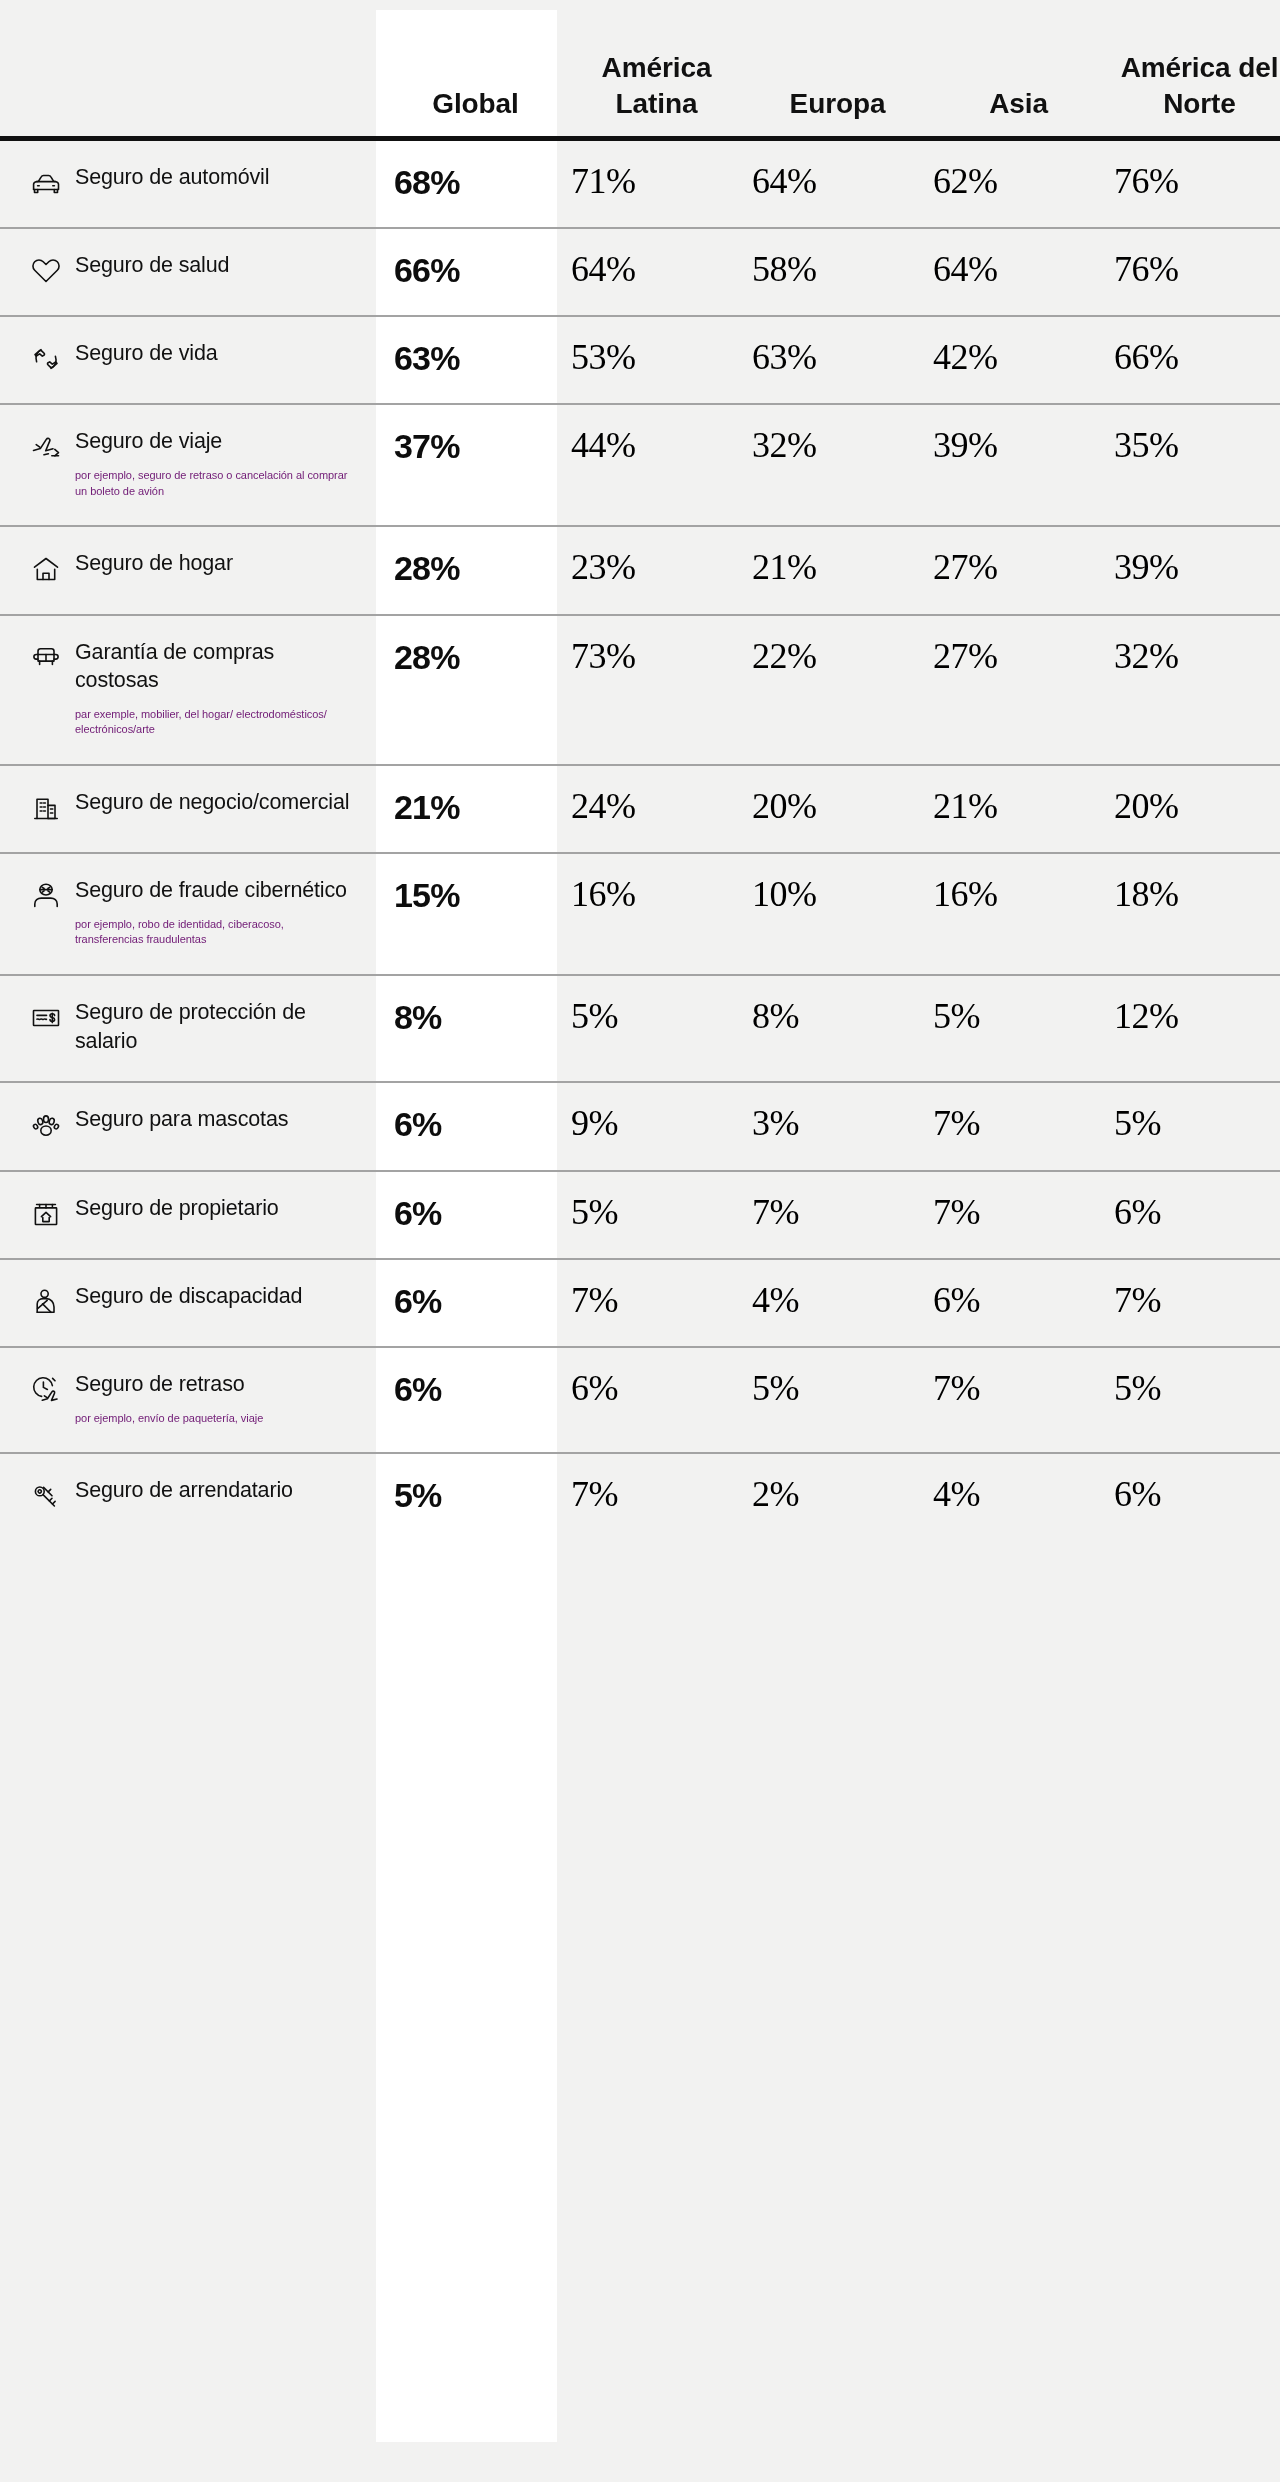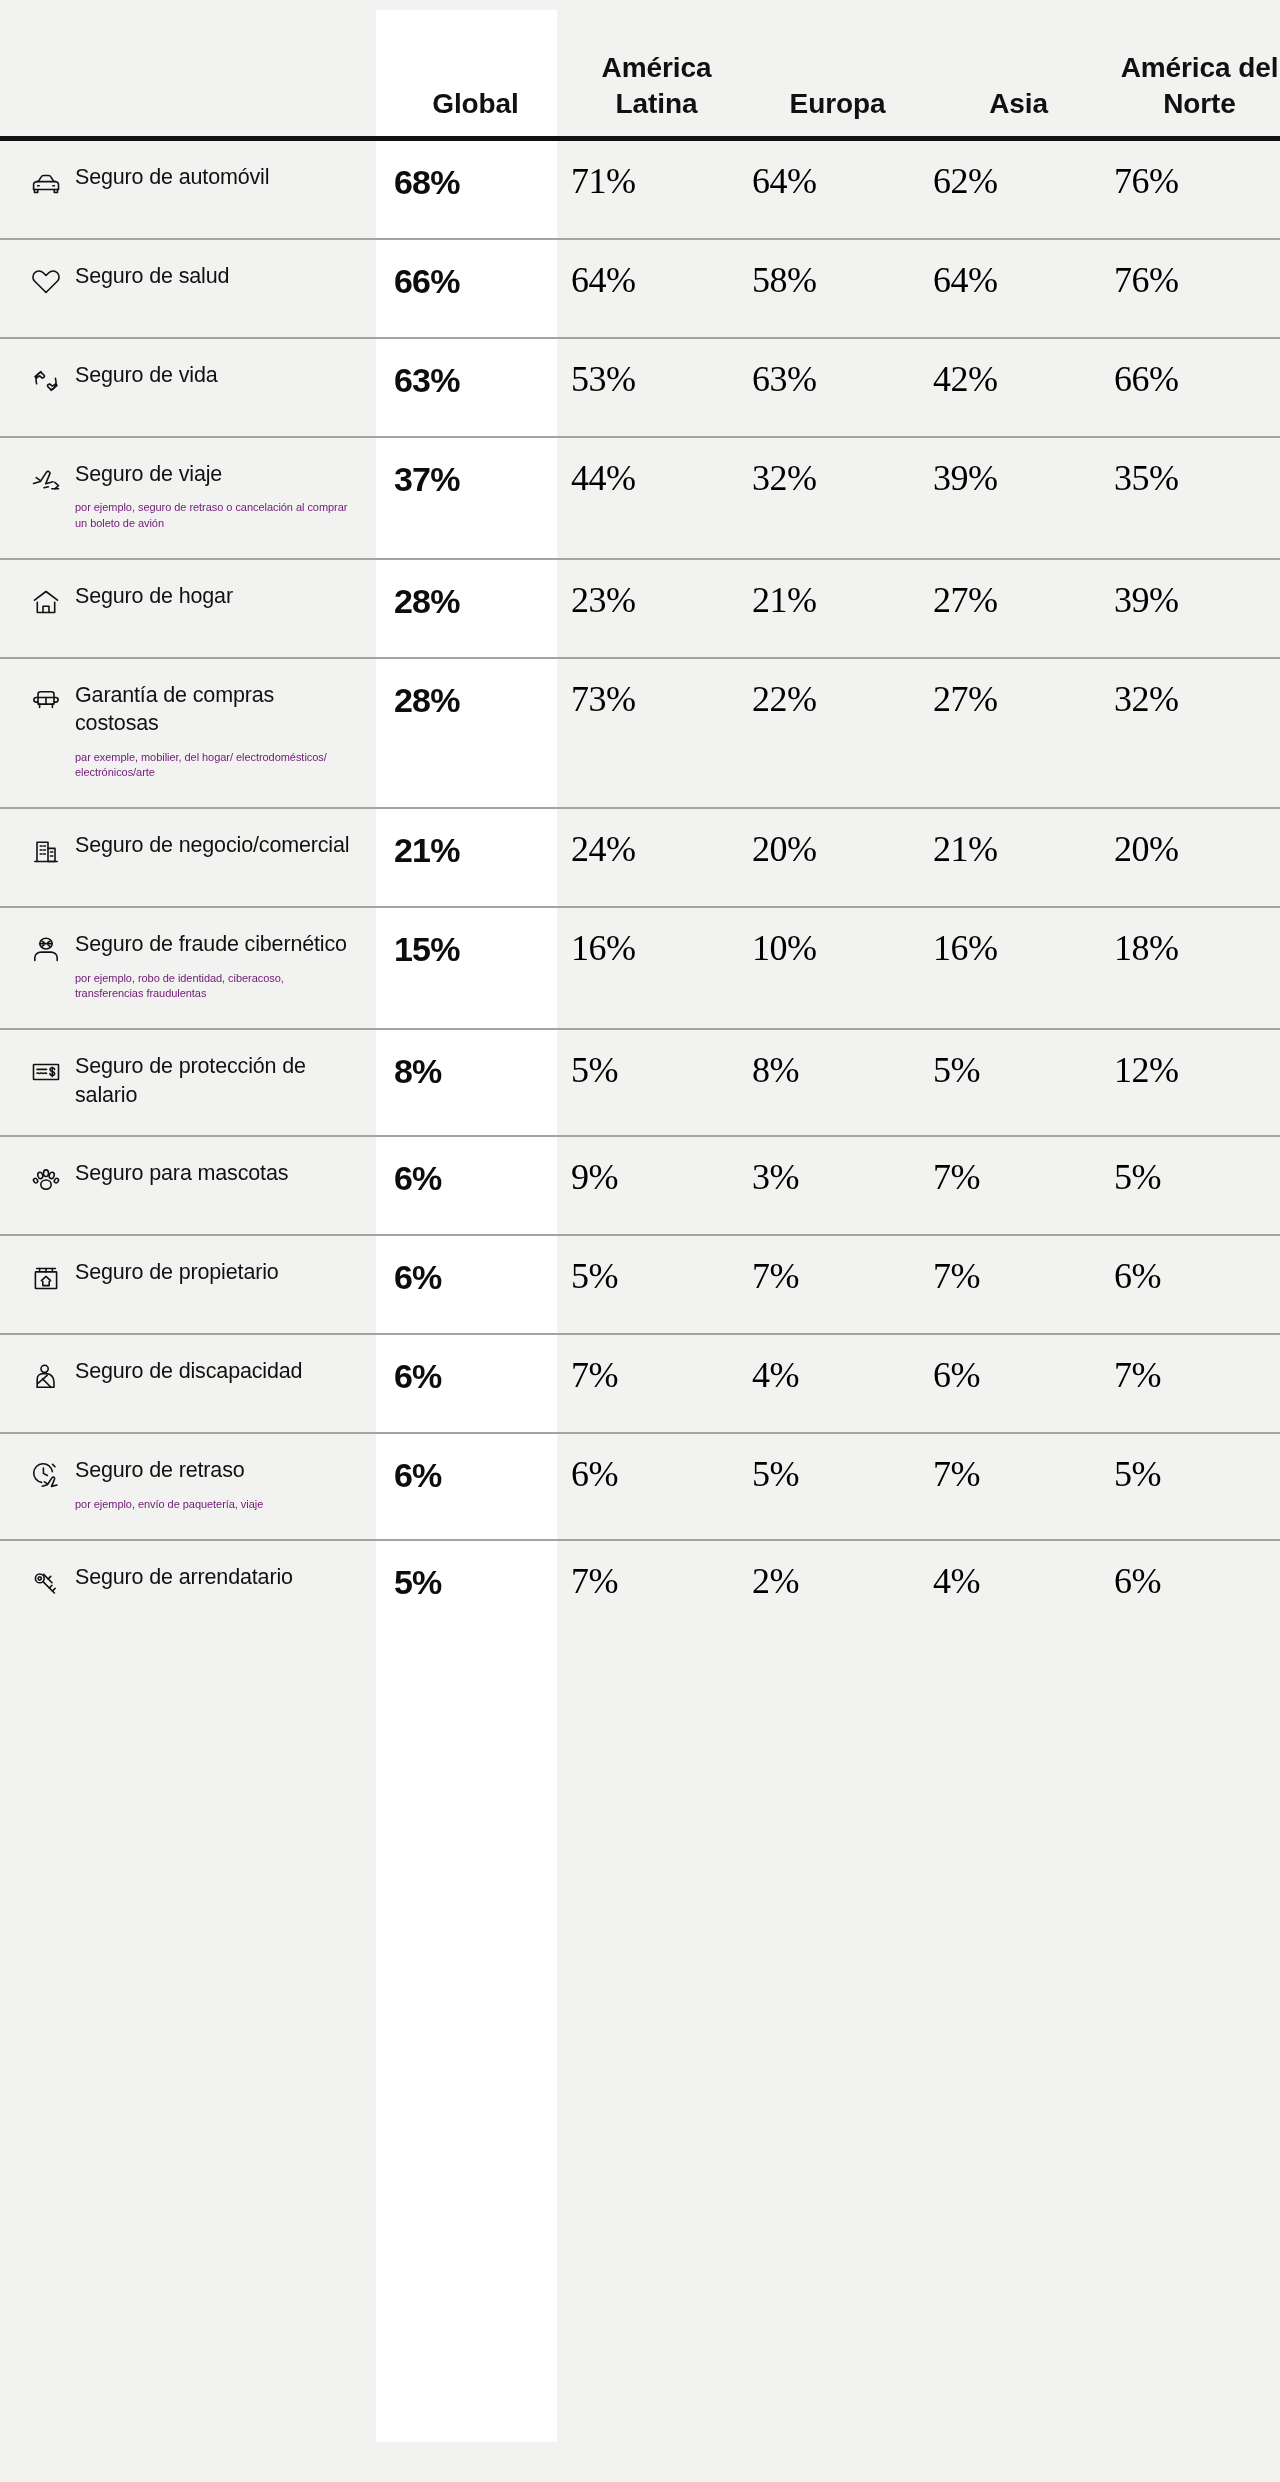--- a/index.html
+++ b/index.html
@@ -90,21 +90,21 @@
   .row-sub {
     margin-top: 12px;
     font-size: 11px;
     line-height: 1.42;
     font-weight: normal;
     color: #701a75;
     letter-spacing: -0.05px;
   }
 
   td.val-global {
-    padding: 22px 0 36px 18px;
+    padding: 22px 0 14px 18px;
     font-size: 34px;
     font-weight: bold;
     line-height: 1.15;
     letter-spacing: -0.8px;
     color: #0d0d0d;
     white-space: nowrap;
   }
   td.val-reg {
     padding: 20px 0 26px 14px;
     font-size: 36px;

